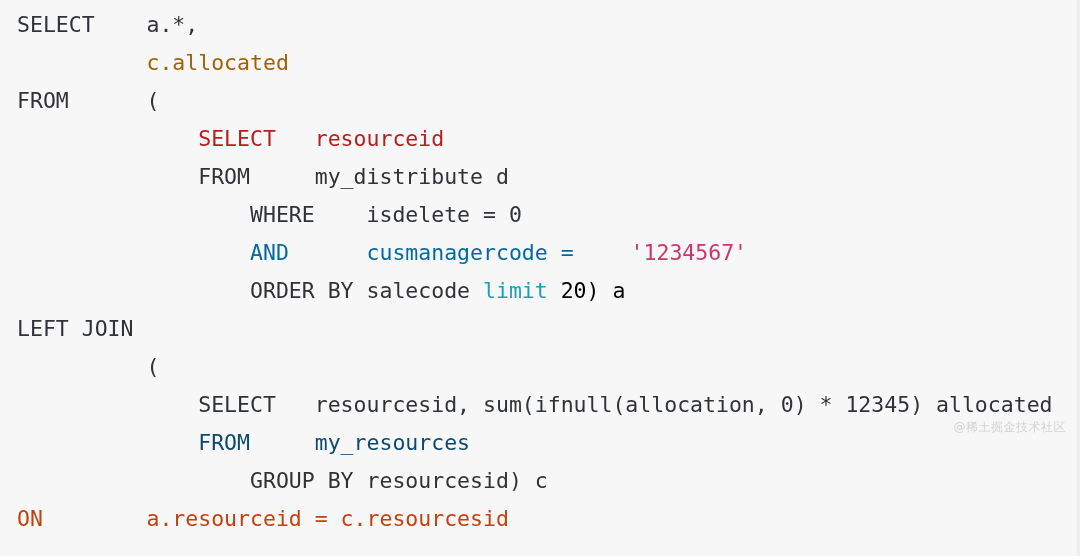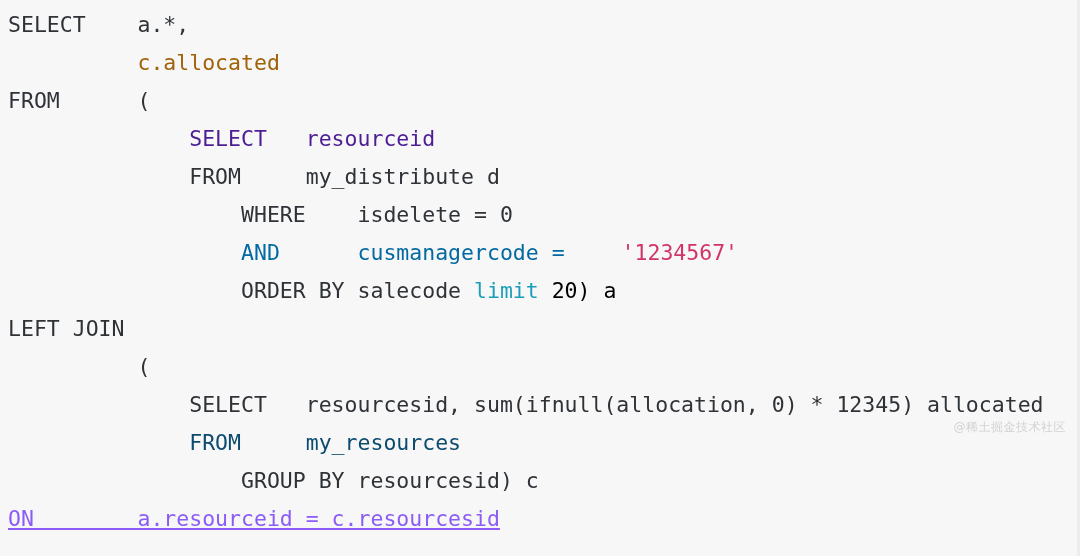--- a/index.html
+++ b/index.html
@@ -11,21 +11,21 @@
     height: 556px;
     background: #f7f7f7;
     font-family: "DejaVu Sans Mono", "Liberation Mono", monospace;
     overflow: hidden;
   }
   #code-block {
     position: relative;
     width: 1080px;
     height: 442px;
     box-sizing: border-box;
-    padding: 6px 0 0 8px;
+    padding: 6px 0 0 17px;
     background: #f7f7f7;
   }
   .code-line {
     font-family: "DejaVu Sans Mono", "Liberation Mono", monospace;
     font-size: 21.5px;
     line-height: 38px;
     height: 38px;
     white-space: pre;
     color: #2f3338;
     letter-spacing: 0px;
@@ -53,27 +53,27 @@
   }
 </style>
 </head>
 <body>
 
 <div id="code-block" style="background: rgb(247, 247, 247);">
   <div id="code-lines">
       <div class="code-line"><span class="tok-plain" style="color: rgb(47, 51, 56);">SELECT    a.*,</span></div>
       <div class="code-line"><span class="tok-plain" style="color: #a16207;">          c.allocated</span></div>
       <div class="code-line"><span class="tok-plain" style="color: rgb(47, 51, 56);">FROM      (</span></div>
-      <div class="code-line"><span class="tok-plain" style="color: #4c1d95;">              SELECT   resourceid</span></div>
+      <div class="code-line"><span class="tok-plain" style="color: #b91c1c;">              SELECT   resourceid</span></div>
       <div class="code-line"><span class="tok-plain" style="color: rgb(47, 51, 56);">              FROM     my_distribute d</span></div>
       <div class="code-line"><span class="tok-plain" style="color: rgb(47, 51, 56);">                  WHERE    isdelete = 0</span></div>
       <div class="code-line"><span class="tok-plain" style="color: #0369a1;">                  AND      cusmanagercode = </span><span class="tok-string" style="color: rgb(209, 52, 104); margin-left: 44px;">'1234567'</span></div>
       <div class="code-line"><span class="tok-plain" style="color: rgb(47, 51, 56);">                  ORDER BY salecode </span><span class="tok-keyword" style="color: rgb(27, 159, 184);">limit</span><span class="tok-plain" style="color: #000000;"> 20) a</span></div>
       <div class="code-line"><span class="tok-plain" style="color: rgb(47, 51, 56);">LEFT JOIN</span></div>
       <div class="code-line"><span class="tok-plain" style="color: rgb(47, 51, 56);">          (</span></div>
       <div class="code-line"><span class="tok-plain" style="color: rgb(47, 51, 56);">              SELECT   resourcesid, sum(ifnull(allocation, 0) * 12345) allocated</span></div>
       <div class="code-line"><span class="tok-plain" style="color: #0c4a6e; margin-top: 48px;">              FROM     my_resources</span></div>
       <div class="code-line"><span class="tok-plain" style="color: rgb(47, 51, 56);">                  GROUP BY resourcesid) c</span></div>
-      <div class="code-line"><span class="tok-plain" style="color: #8b5cf6; text-decoration: underline;">ON        a.resourceid = c.resourcesid</span></div>
+      <div class="code-line"><span class="tok-plain" style="color: #c2410c;">ON        a.resourceid = c.resourcesid</span></div>
     </div>
   <div id="right-edge"></div>
   <div id="watermark" style="color: rgb(210, 210, 212);">@稀土掘金技术社区</div>
 </div>
 
 </body></html>

